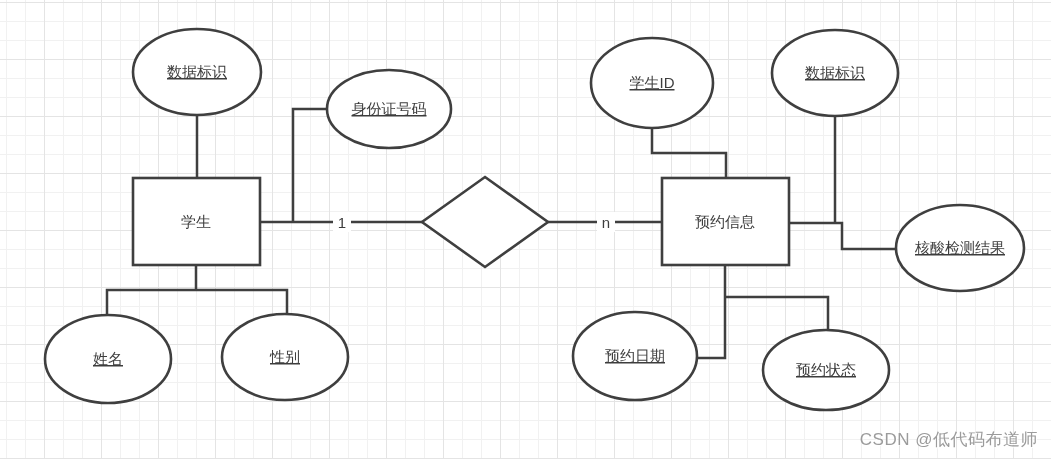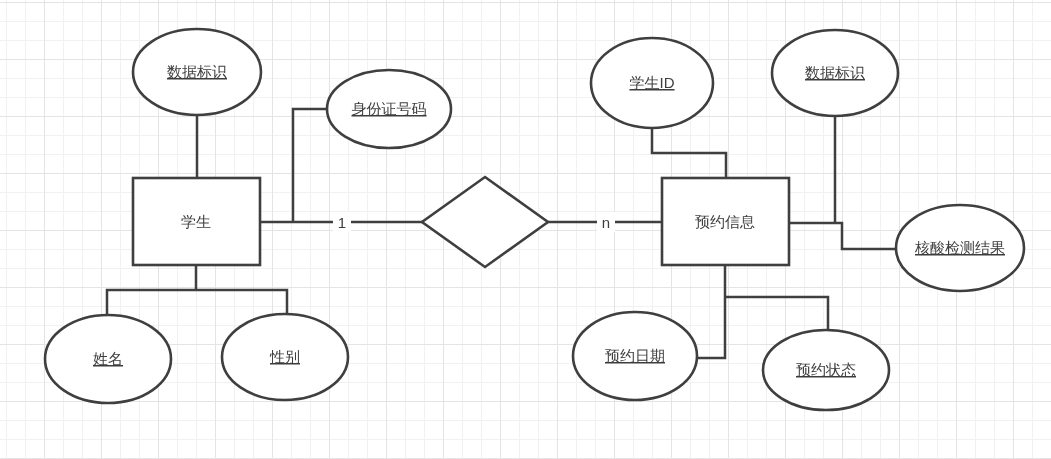--- a/index.html
+++ b/index.html
@@ -121,13 +121,14 @@
     <g>
       <ellipse class="shape" cx="635" cy="356" rx="62" ry="44"></ellipse>
       <text class="label attr-label" text-decoration="underline" x="635" y="361">预约日期</text>
     </g>
     <g>
       <ellipse class="shape" cx="826" cy="370" rx="63" ry="40"></ellipse>
       <text class="label attr-label" text-decoration="underline" x="826" y="375">预约状态</text>
     </g>
   </svg>
 
+  <div class="watermark">CSDN @低代码布道师</div>
 </div>
 
 </body></html>

